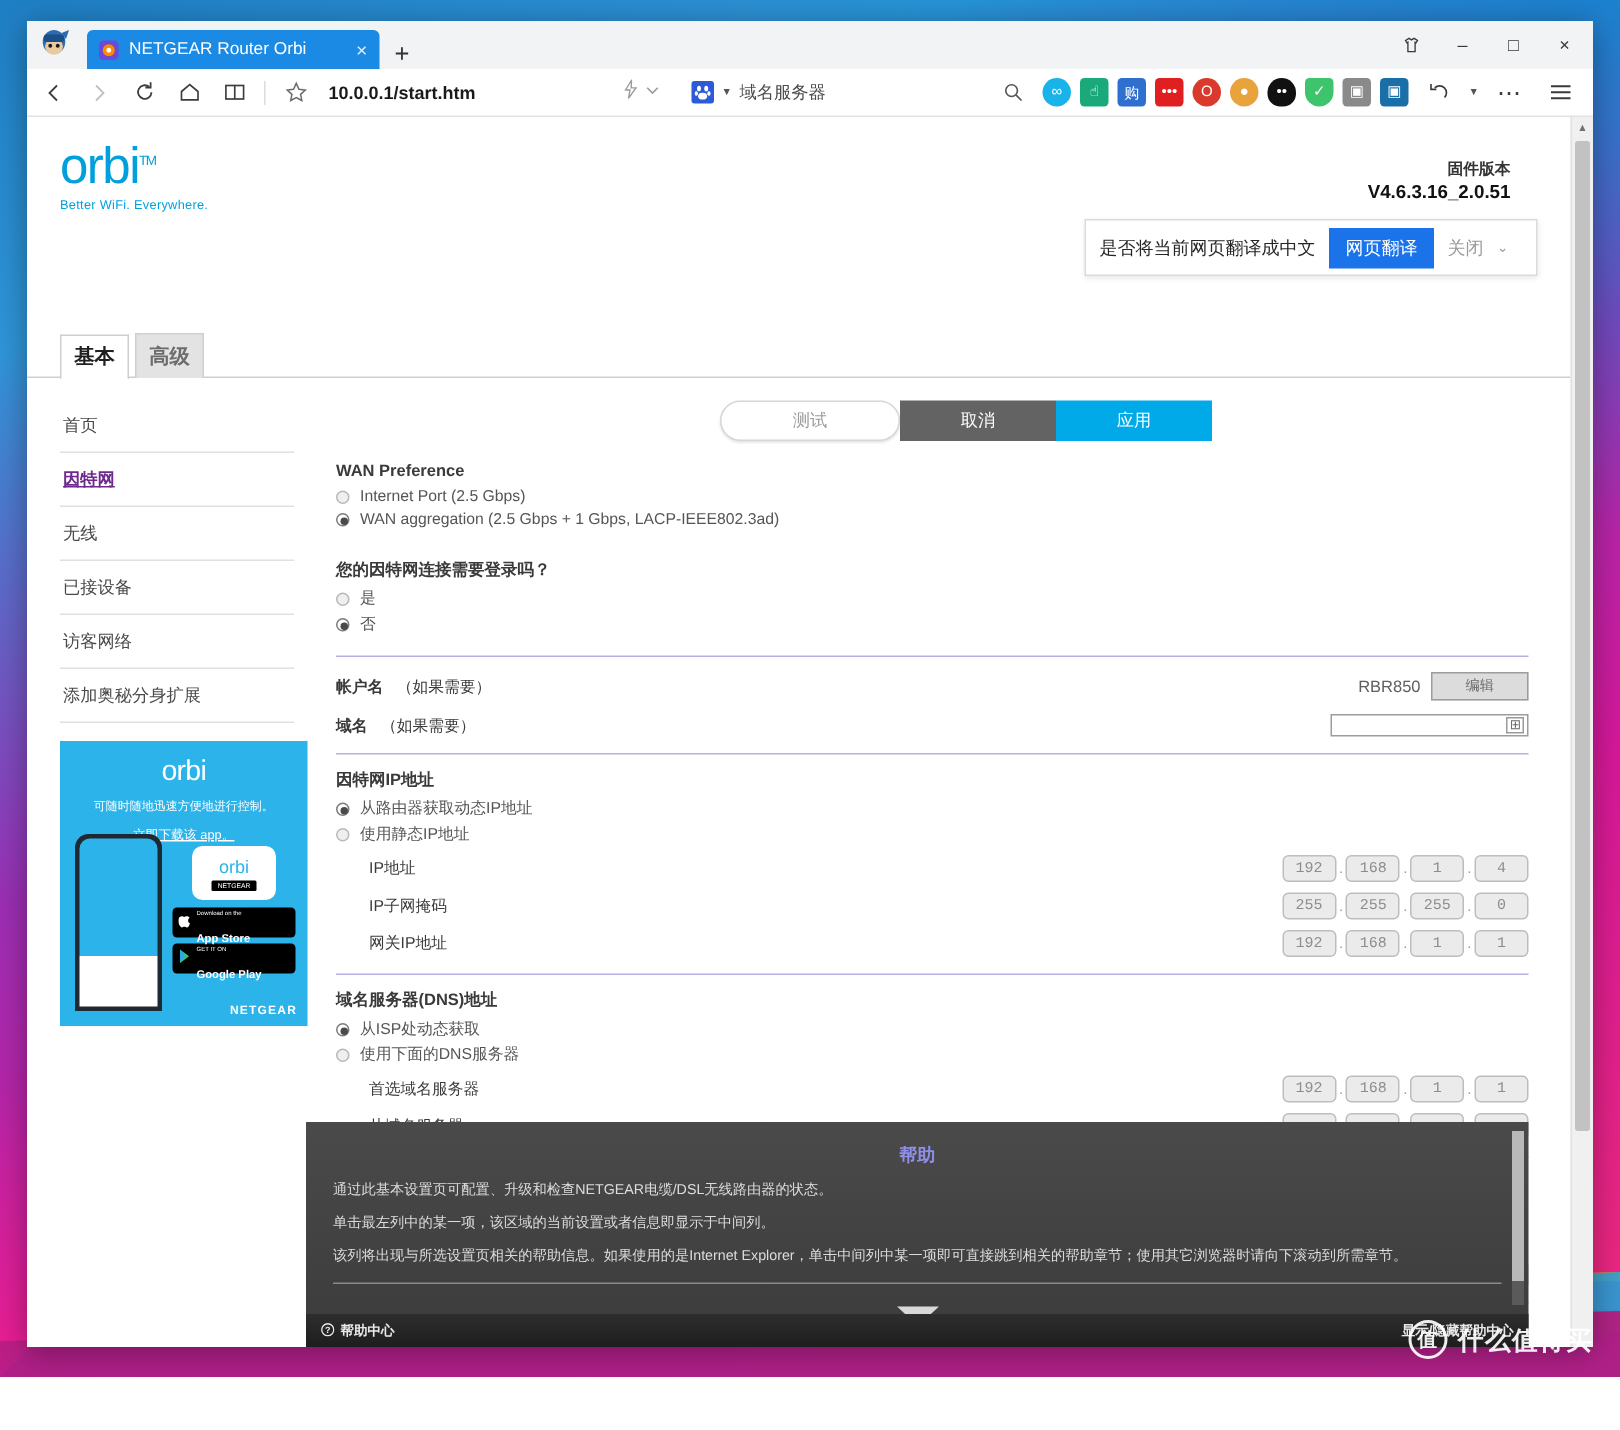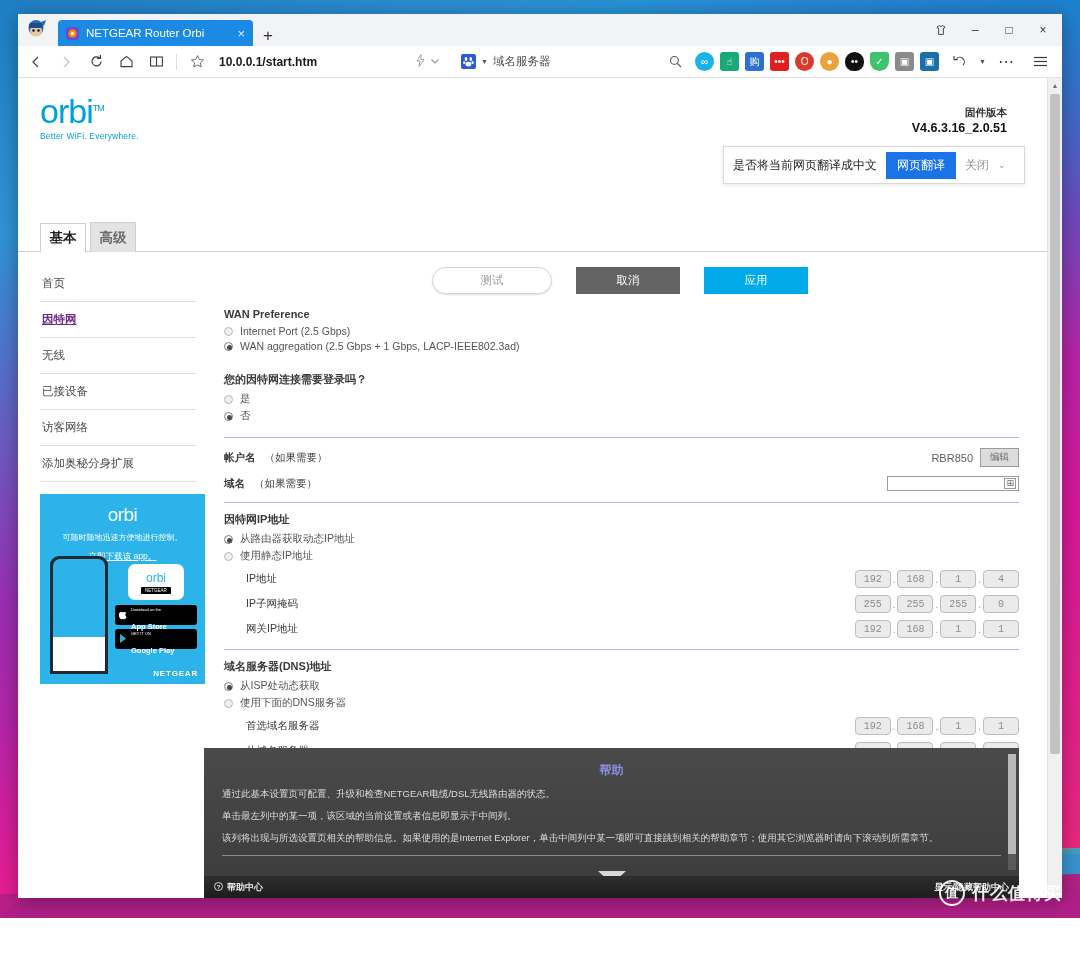--- a/index.html
+++ b/index.html
@@ -116,42 +116,42 @@
   .appbox .o{color:#2bb3ea;font-size:12px;font-weight:300;}
   .appbox .n{background:#000;color:#fff;font-size:4.5px;padding:1px 4px;border-radius:1px;margin-top:2px;}
   .storebtn{height:20px;background:#000;border-radius:3px;color:#fff;display:flex;
     align-items:center;gap:3px;padding:0 4px;margin-bottom:4px;}
   .storebtn .sm{font-size:4px;line-height:1;}
   .storebtn .lg{font-size:7.5px;font-weight:bold;line-height:1;}
   .netgear-l{position:absolute;right:7px;bottom:6px;color:#fff;font-size:8px;font-weight:bold;letter-spacing:.8px;}
   
   .rcol{flex:1;padding:16px 28px 0 16px;position:relative;}
   .ptitle{color:#6f5fd0;font-size:14px;font-weight:bold;}
-  .btnrow{position:absolute;right:239px;top:15px;display:flex;gap:24px;}
+  .btnrow{position:absolute;right:239px;top:15px;display:flex;}
   .bt{height:27px;font-size:11.5px;display:flex;align-items:center;justify-content:center;cursor:pointer;}
   .bt.test{width:120px;background:#fff;border:1px solid #d6d6d6;border-radius:15px;color:#9b9b9b;
     box-shadow:0 1px 2px rgba(0,0,0,.12);}
   .bt.cancel{width:104px;background:#636363;color:#fff;}
   .bt.apply{width:104px;background:#00a9e8;color:#fff;}
   .sect{margin-top:40px;}
   .sect-h{font-size:11px;font-weight:bold;color:#3a3a3a;margin-bottom:5px;}
   .radio-row{display:flex;align-items:center;gap:7px;margin:3px 0;font-size:10.5px;color:#555;}
   .rad{width:9px;height:9px;border-radius:50%;border:1px solid #b9b9b9;background:#efefef;
     flex:0 0 auto;position:relative;cursor:pointer;}
   .rad.on{border-color:#7c7c7c;background:#fff;}
   .rad.on::after{content:"";position:absolute;left:2px;top:2px;width:5px;height:5px;
     border-radius:50%;background:#4a4a4a;}
   .divider{height:1px;background:#b9aee0;margin:14px 0 0;}
   .fieldrow{display:flex;align-items:center;font-size:10.5px;color:#3a3a3a;margin-top:9px;}
   .fieldrow .lbl{font-weight:bold;}
   .fieldrow .sub{font-weight:normal;margin-left:9px;color:#3a3a3a;}
   .fieldrow .rt{margin-left:auto;display:flex;align-items:center;gap:7px;}
   .acctval{font-size:11px;color:#606060;}
   .editbtn{border:1px solid #9c9c9c;background:#dcdcdc;font-size:9.5px;color:#6a6a6a;
-    padding:2px 9px;cursor:pointer;}
+    padding:2px 22px;cursor:pointer;}
   .dominput{width:132px;height:15px;border:1px solid #9c9c9c;background:#fff;
     display:flex;align-items:center;justify-content:flex-end;padding-right:2px;}
   .dominput .gl{font-size:9px;color:#6a6a6a;border:1px solid #9a9a9a;padding:0 1px;line-height:9px;}
   .iprow{display:flex;align-items:center;margin-top:7px;font-size:10.5px;color:#3a3a3a;}
   .iprow .ilbl{margin-left:22px;}
   .octs{margin-left:auto;display:flex;align-items:center;gap:2px;}
   .oct{width:36px;height:18px;border:1px solid #bdbdbd;background:#ebebeb;border-radius:4px;
     display:flex;align-items:center;justify-content:center;font-family:"Liberation Mono","DejaVu Sans Mono",monospace;
     font-size:10px;color:#8d8d8d;cursor:text;}
   .dot{font-size:10px;color:#9a9a9a;}

